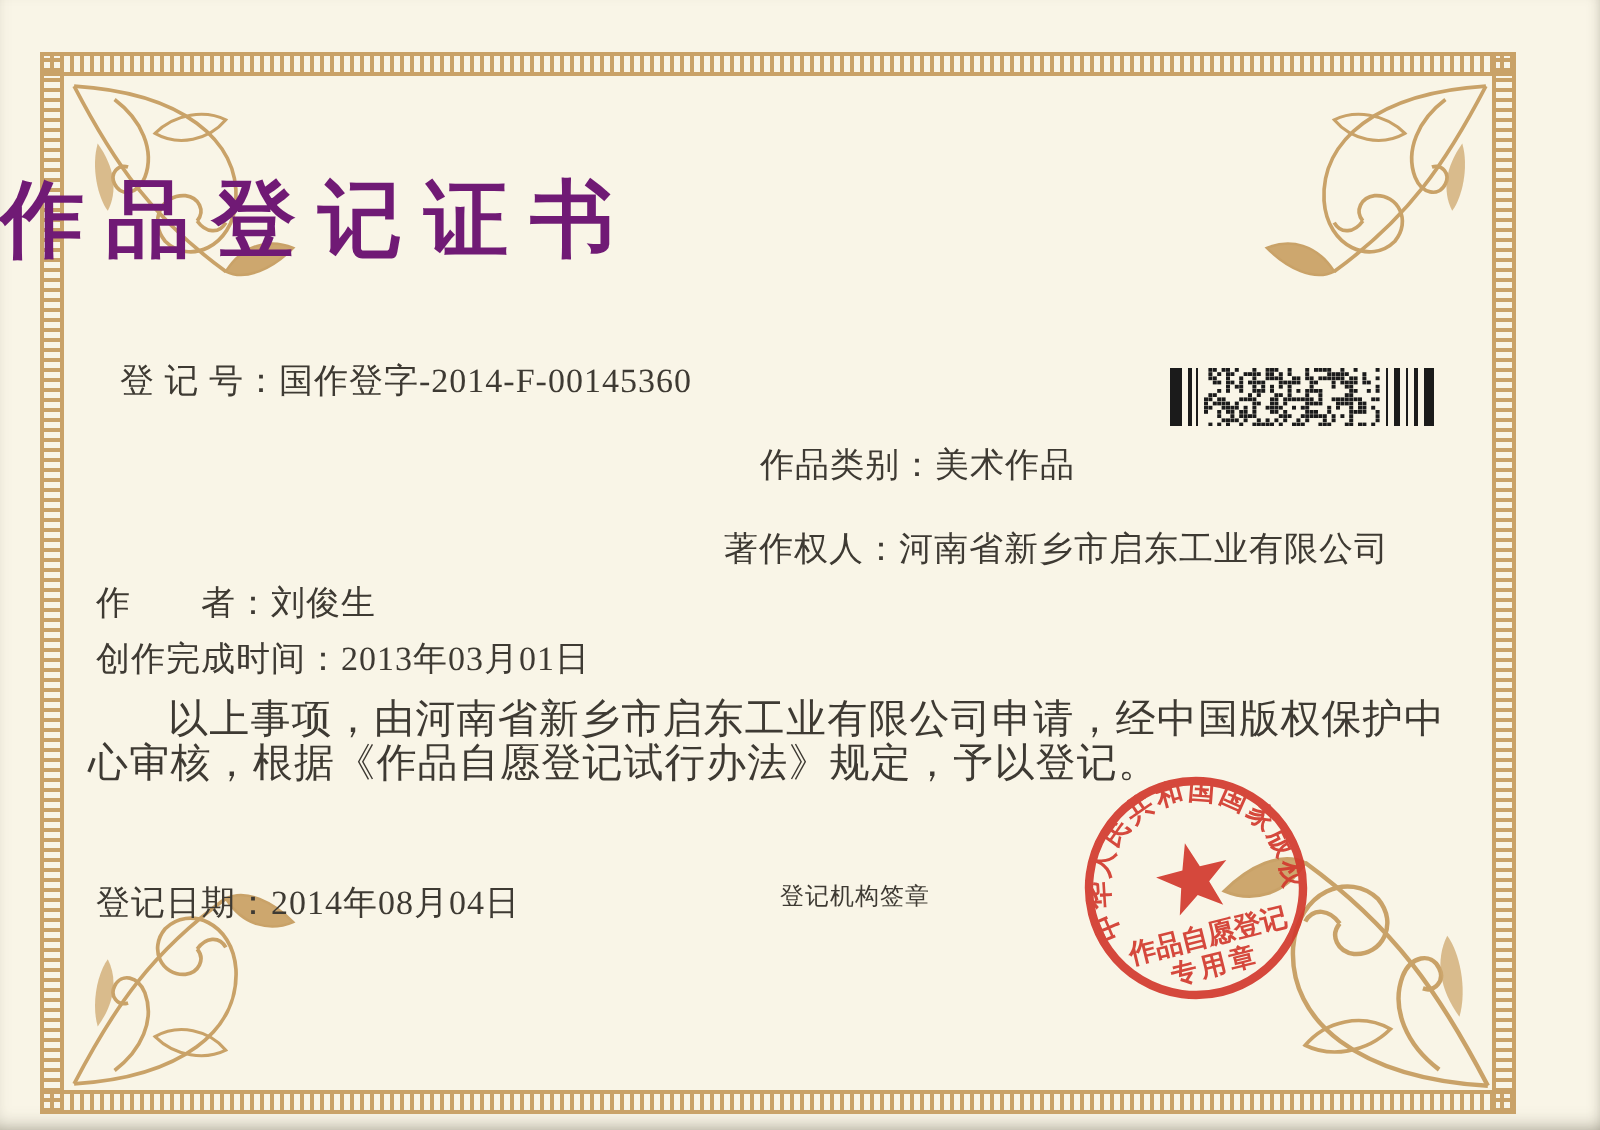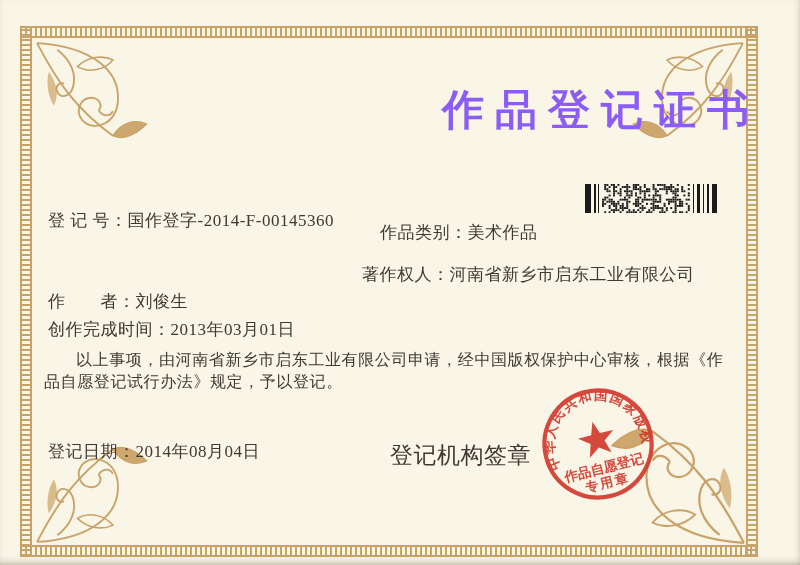--- a/index.html
+++ b/index.html
@@ -47,41 +47,41 @@
   .gk-top{top:0;} .gk-bottom{bottom:0;} .gk-left{left:0;} .gk-right{right:0;}
   
   .flourish{position:absolute;width:118px;height:118px;}
   .fl-tl{left:32px;top:38px;}
   .fl-tr{right:52px;top:38px;transform:scaleX(-1);}
   .fl-bl{left:32px;bottom:18px;transform:scaleY(-1);}
   .fl-br{right:50px;bottom:16px;width:142px;height:142px;transform:scale(-1,-1);}
   
   .title{
     position:absolute;left:0;right:40px;top:82px;
-    text-align:right;font-size:42px;font-weight:bold;
-    letter-spacing:11px;color:#8b5cf6;
+    text-align:left;font-size:42px;font-weight:bold;
+    letter-spacing:11px;color:#701a75;
   }
   .serial{position:absolute;left:596px;top:155px;white-space:nowrap;}
   .serial .prefix{font-size:19px;color:#2e2b27;}
   .serial .num{
     font-family:"DejaVu Sans Mono",monospace;
     font-size:16px;letter-spacing:2px;color:var(--pink);
   }
   .barcode{position:absolute;left:585px;top:184px;}
   .f-row{position:absolute;font-size:17px;white-space:nowrap;letter-spacing:.5px;}
-  .r-reg{left:48px;top:179px;margin-top:30px;}
+  .r-reg{left:60px;top:179px;}
   .r-name{left:48px;top:221px;}   .r-type{left:380px;top:221px;}
   .r-author{left:48px;top:263px;margin-top:27px;} .r-owner{left:362px;top:263px;}
   .r-created{left:48px;top:318px;} .r-published{left:362px;top:306px;}
   .statement{
     position:absolute;left:44px;top:349px;width:694px;
-    font-size:16px;line-height:22px;text-indent:2em;letter-spacing:.6px;
+    font-size:20px;line-height:22px;text-indent:2em;letter-spacing:.6px;
   }
   .r-date{left:48px;top:440px;}
-  .seal-caption{position:absolute;left:390px;top:440px;font-size:23px;letter-spacing:.5px;}
+  .seal-caption{position:absolute;left:390px;top:440px;font-size:12px;letter-spacing:.5px;}
   
   .seal{
     position:absolute;left:538px;top:384px;width:120px;height:120px;
     transform:rotate(-14deg);opacity:.92;
   }
 </style>
 </head>
 <body>
 
 <div class="page">

